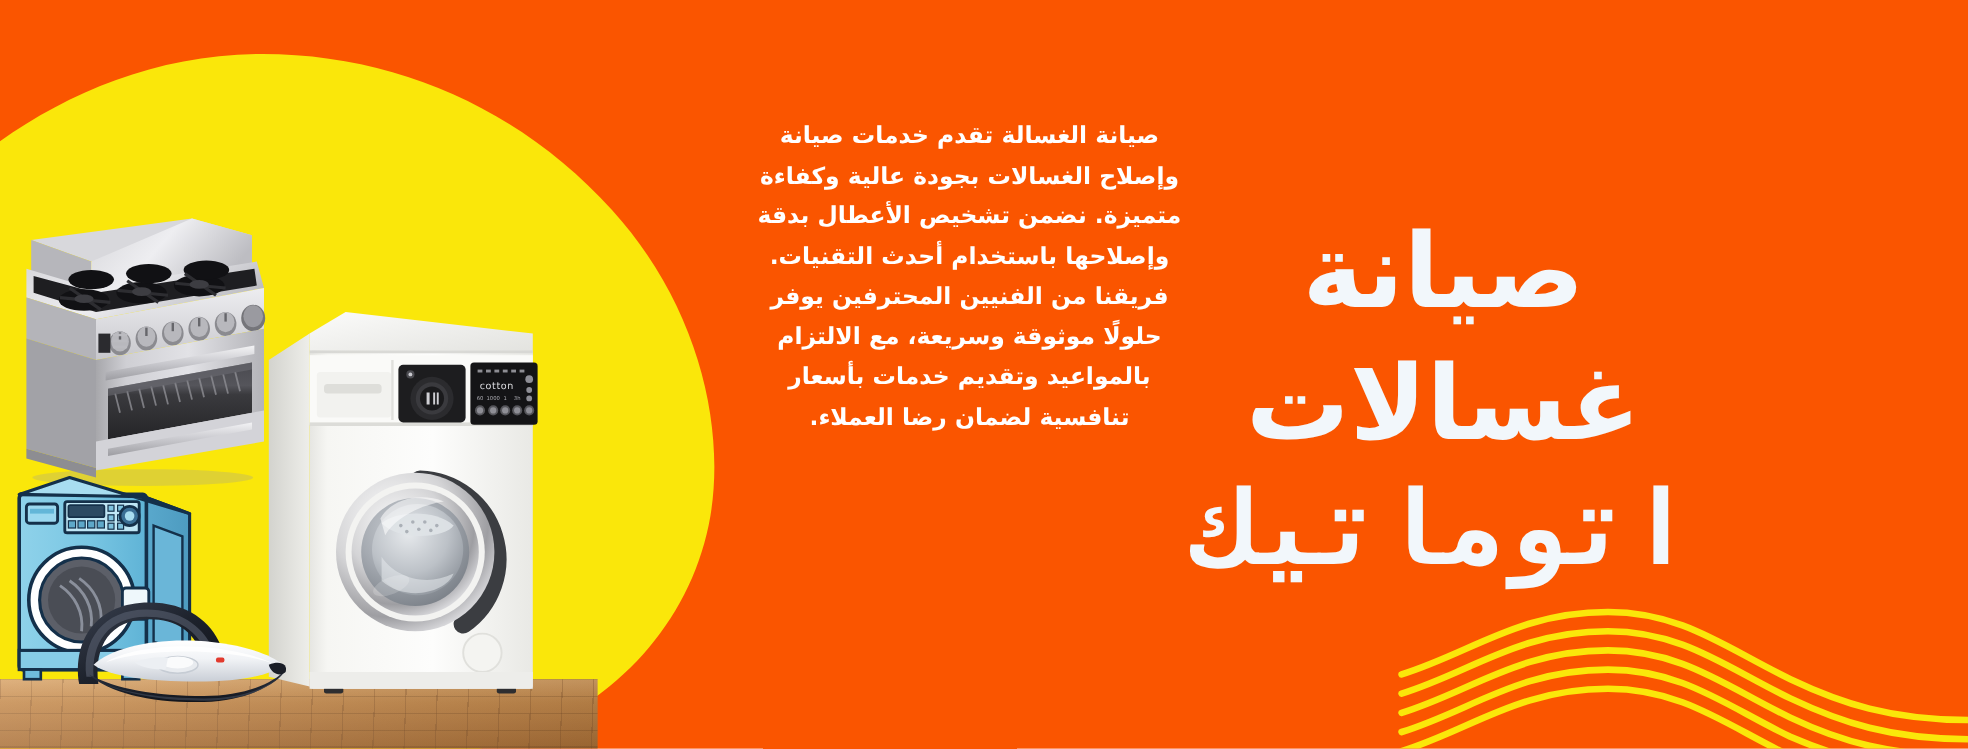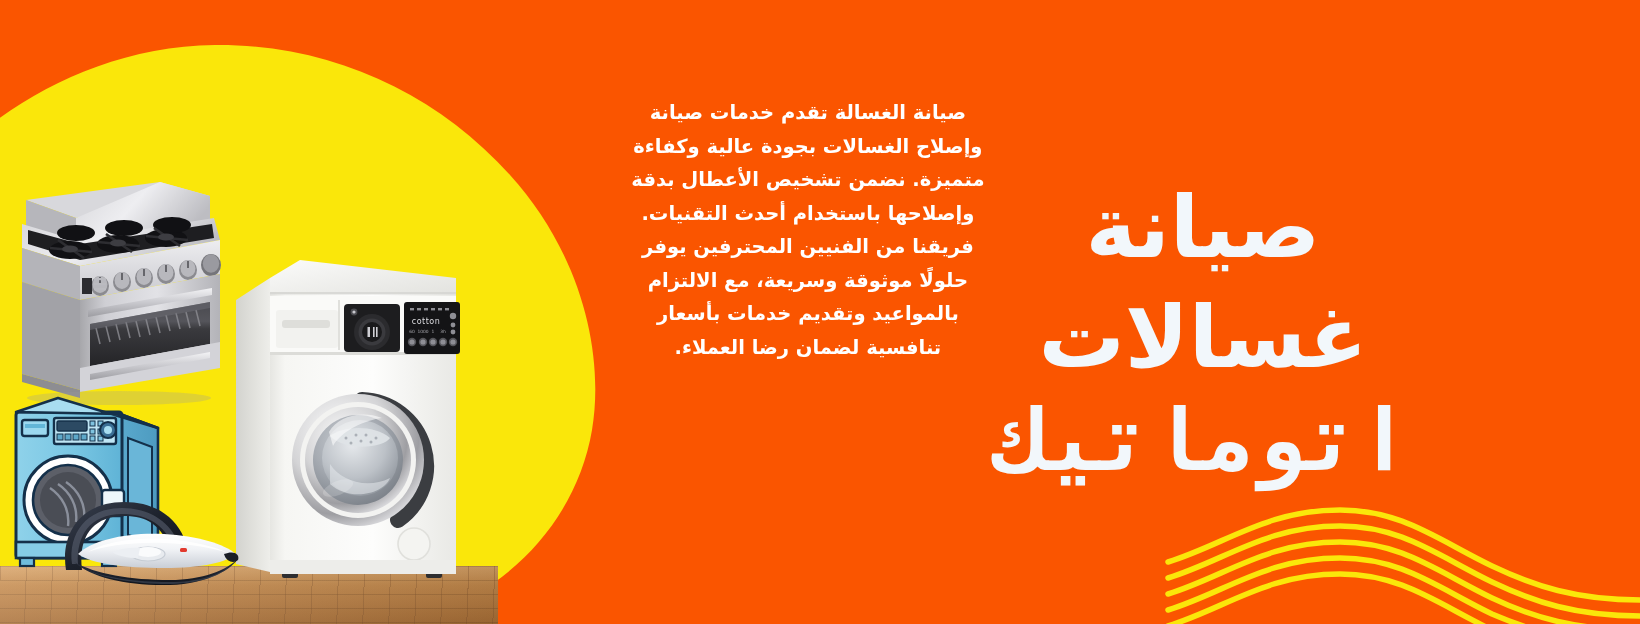--- a/index.html
+++ b/index.html
@@ -48,21 +48,21 @@
   }
 
   
   .stage{ position:absolute; left:0; top:0; width:620px; height:624px; }
 
   
   .stove{ position:absolute; left:14px; top:178px; width:226px; height:228px; }
   .stove svg{ display:block; width:100%; height:100%; }
 
   
-  .washer{ position:absolute; left:234px; top:252px; width:232px; height:330px; }
+  .washer{ position:absolute; left:222px; top:252px; width:232px; height:330px; }
   .washer svg{ display:block; width:100%; height:100%; }
 
   
   .bluewash{ position:absolute; left:2px; top:392px; width:162px; height:182px; }
   .bluewash svg{ display:block; width:100%; height:100%; }
 
   
   .iron{ position:absolute; left:52px; top:492px; width:190px; height:95px; }
   .iron svg{ display:block; width:100%; height:100%; }
 

